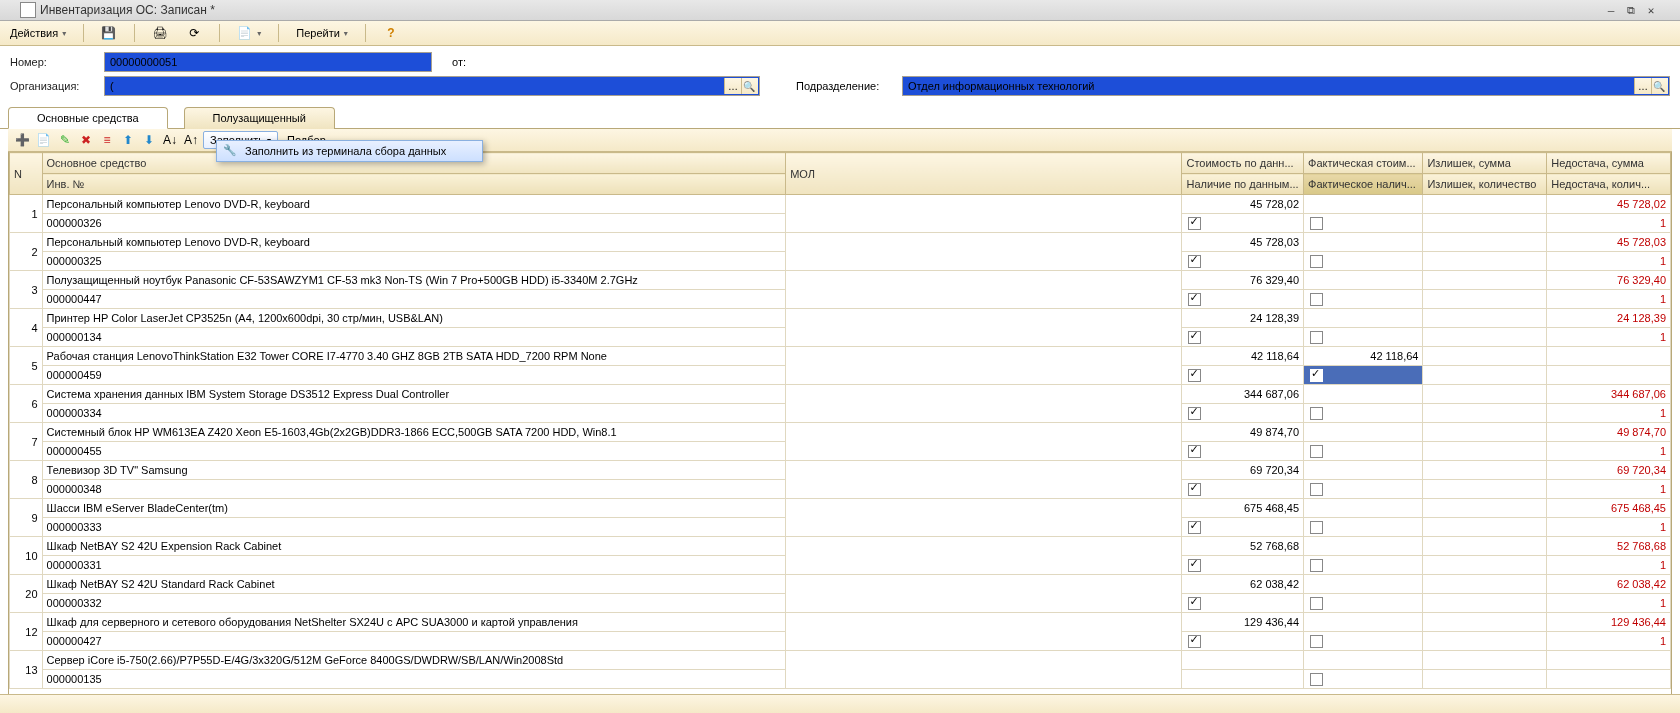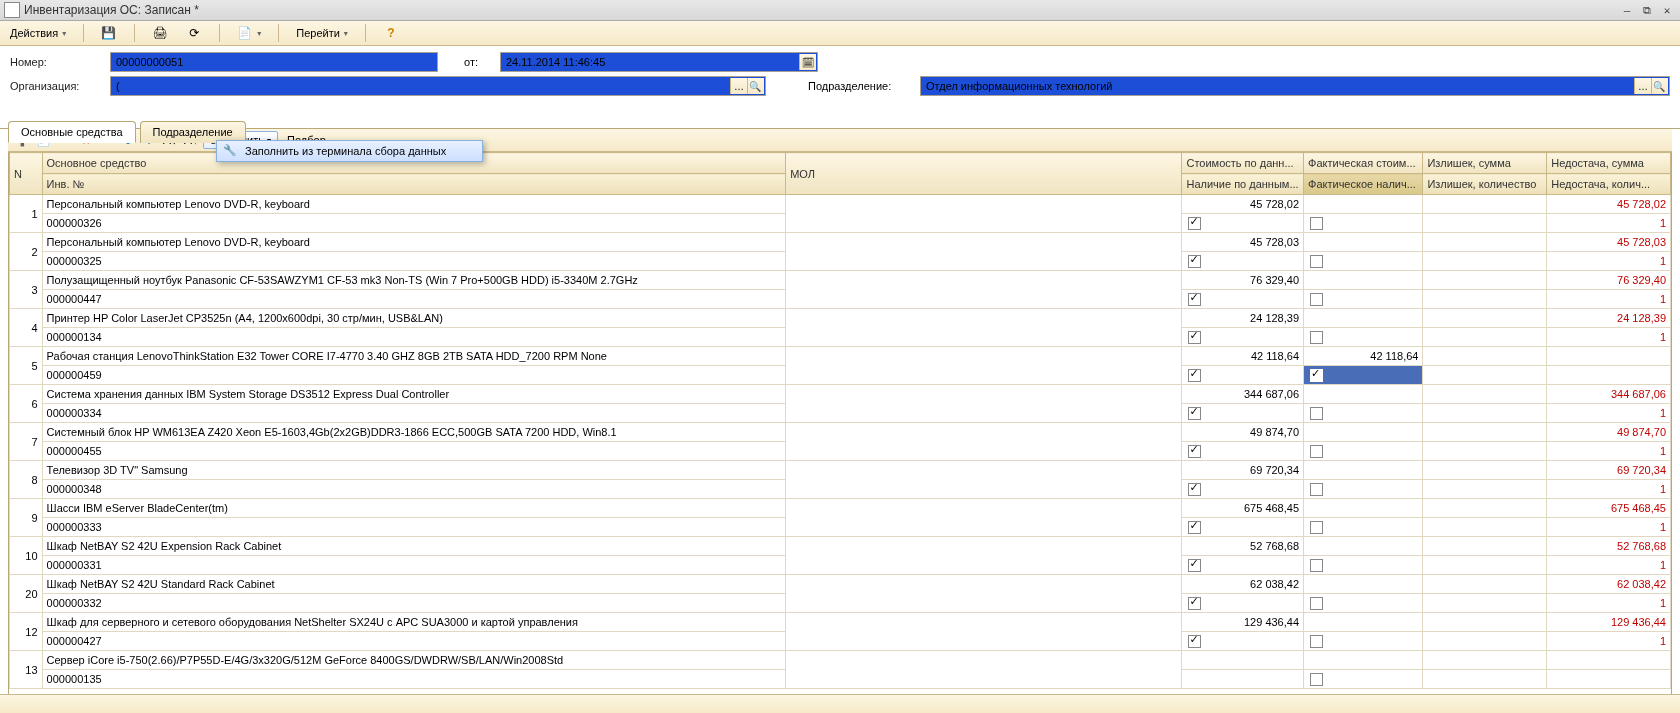--- a/index.html
+++ b/index.html
@@ -1,34 +1,34 @@
 <!DOCTYPE html>
 <html><head>
 <meta charset="utf-8">
 <style>
 html,body{margin:0;padding:0;font-family:Arial,sans-serif;font-size:11px;color:#000;background:#fff;height:100%;overflow:hidden}
-.titlebar{background:linear-gradient(#e8e8e8,#d8d8d8);border-bottom:1px solid #aaa;height:20px;display:flex;align-items:center;padding:0 4px}
+.titlebar{background:linear-gradient(#e8e8e8,#d8d8d8);border-bottom:1px solid #aaa;height:20px;display:flex;align-items:center;padding:0 20px}
 .titlebar .ico{width:14px;height:14px;border:1px solid #888;background:#fff;margin-right:4px;display:inline-block}
 .titlebar .title{flex:1;font-size:12px;color:#333}
 .titlebar .winbtns{display:flex;gap:2px}
 .titlebar .winbtns span{width:18px;height:14px;display:flex;align-items:center;justify-content:center;font-family:monospace;color:#444;cursor:pointer}
 .toolbar{background:linear-gradient(#fdf6e3,#f5e9c8);border-bottom:1px solid #c9b98a;height:24px;display:flex;align-items:center;padding:0 6px;gap:10px}
 .toolbar .sep{width:1px;height:18px;background:#c9b98a;margin:0 3px}
 .toolbar .toolbtn{padding:2px 4px;border-radius:2px;cursor:pointer;display:flex;align-items:center;gap:2px}
 .toolbar .drop::after{content:"▾";font-size:8px;margin-left:2px;color:#666}
 .icon{width:16px;height:16px;display:inline-flex;align-items:center;justify-content:center;font-size:12px}
 .form-area{padding:6px 10px 2px 10px}
-.form-row{display:flex;align-items:center;margin-bottom:4px;gap:22px}
+.form-row{display:flex;align-items:center;margin-bottom:4px;gap:16px}
 .form-label{width:78px;color:#222}
 .field{background:#1d4ed8;border:1px solid #a8a090;height:18px;display:flex;align-items:center;padding:0 3px;position:relative}
 .field input{border:none;outline:none;width:100%;font-family:inherit;font-size:11px;background:transparent}
 .field .rbt{position:absolute;right:1px;top:1px;bottom:1px;width:16px;display:flex;align-items:center;justify-content:center;background:linear-gradient(#fdf6e3,#f5e9c8);border-left:1px solid #c9b98a;font-size:10px;cursor:pointer}
 .field .rbt2{right:18px}
 .tabs{display:flex;padding:0 8px;border-bottom:1px solid #b8a878;margin-top:4px}
-.tab{padding:4px 12px;border:1px solid #b8a878;border-bottom:none;border-radius:4px 4px 0 0;margin-right:4px;background:linear-gradient(#fdf6e3,#f0e4c0);cursor:pointer;position:relative;top:15px}
+.tab{padding:4px 28px;border:1px solid #b8a878;border-bottom:none;border-radius:4px 4px 0 0;margin-right:16px;background:linear-gradient(#fdf6e3,#f0e4c0);cursor:pointer;position:relative;top:1px}
 .tab.active{background:#fff;border-bottom:1px solid #fff}
 .subtoolbar{background:linear-gradient(#fdf6e3,#f5e9c8);border-bottom:1px solid #c9b98a;height:22px;display:flex;align-items:center;padding:0 6px;gap:3px;margin:0 8px}
 .subtoolbar .tb{width:18px;height:18px;display:flex;align-items:center;justify-content:center;cursor:pointer;border-radius:2px;font-size:12px}
 .subtoolbar .txtbtn{padding:2px 6px;border:1px solid #b8a878;border-radius:2px;background:linear-gradient(#fdfdfd,#eee);cursor:pointer;display:flex;align-items:center}
 .subtoolbar .txtbtn.drop::after{content:"▾";font-size:8px;margin-left:3px}
 .grid-wrap{margin:0 8px;border:1px solid #b8a878;border-top:none;height:calc(100vh - 170px);overflow:auto;background:#fff}
 table.grid{border-collapse:collapse;width:100%;table-layout:fixed}
 table.grid th{background:linear-gradient(#fdf6e3,#f0e4c0);border:1px solid #c9b98a;padding:2px 4px;font-weight:normal;text-align:left;height:16px;white-space:nowrap;overflow:hidden;text-overflow:ellipsis;color:#333}
 table.grid th.sub{background:linear-gradient(#faf2d8,#ede0b8)}
 table.grid td{border:1px solid #e0d8c0;padding:1px 4px;height:16px;white-space:nowrap;overflow:hidden;text-overflow:ellipsis;vertical-align:middle}
@@ -84,44 +84,40 @@
     </span>
 </div>
 
 <div class="form-area">
   <div class="form-row">
     <span class="form-label">Номер:</span>
     <div class="field" style="width:320px">
         <input value="00000000051" style="">
       </div>
     <span style="margin-left:4px">от:</span>
-    <div class="field" style="width:310px">
-        <input value="24.11.2014 11:46:45" style="">
-        <span class="rbt">🗓</span>
-      </div>
   </div>
   <div class="form-row">
     <span class="form-label">Организация:</span>
     <div class="field" style="width:648px">
         <input value="(" style="">
         <span class="rbt">🔍</span>
         <span class="rbt rbt2">…</span>
       </div>
     <span style="margin-left:20px;width:90px">Подразделение:</span>
     <div class="field" style="flex:1">
         <input value="Отдел информационных технологий" style="">
         <span class="rbt">🔍</span>
         <span class="rbt rbt2">…</span>
       </div>
   </div>
 </div>
 
 <div class="tabs">
   <div class="tab active">Основные средства</div>
-  <div class="tab">Подразделение</div>
+  <div class="tab">Полузащищенный</div>
 </div>
 
 <div class="subtoolbar">
   <span class="tb" style="color:#2a2">➕</span>
   <span class="tb" style="color:#2a2">📄</span>
   <span class="tb" style="color:#2a2">✎</span>
   <span class="tb" style="color:#c22">✖</span>
   <span class="tb" style="color:#c22">≡</span>
   <span class="tb" style="color:#28c">⬆</span>
   <span class="tb" style="color:#28c">⬇</span>

